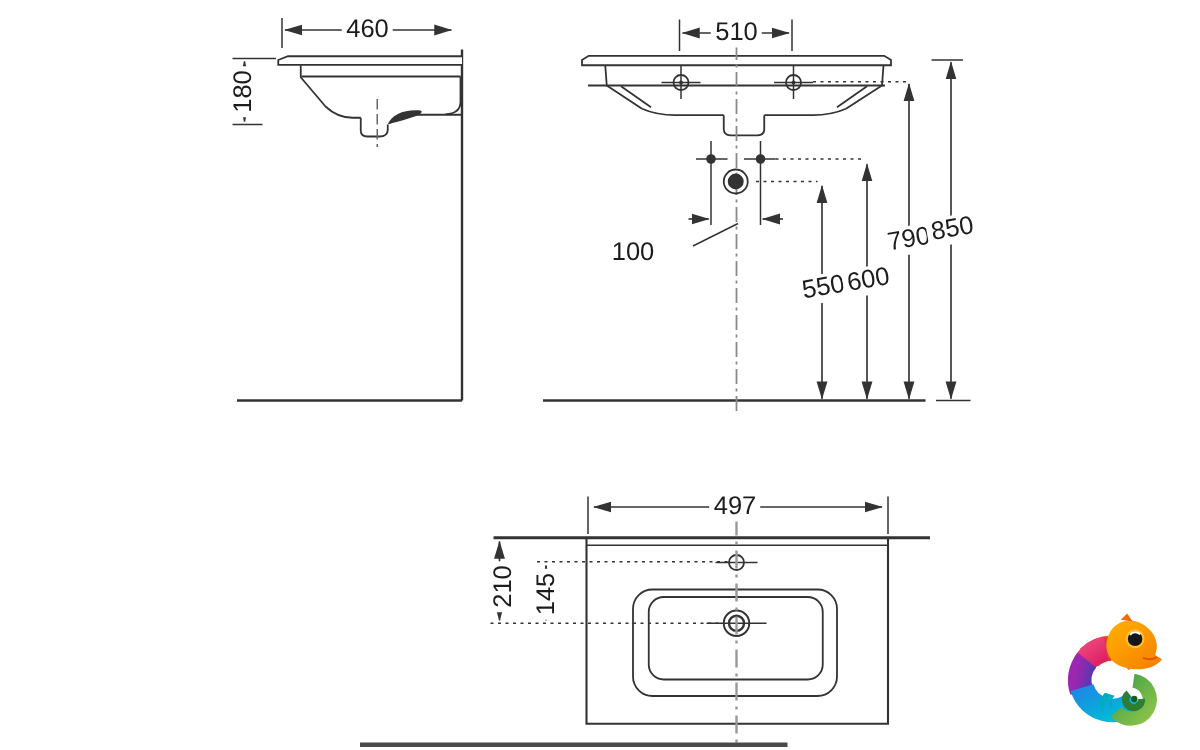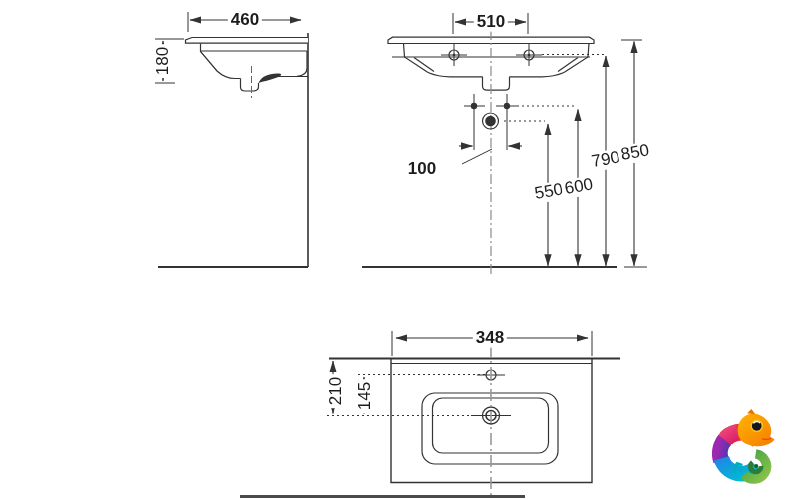--- a/index.html
+++ b/index.html
@@ -3,21 +3,21 @@
 <meta charset="utf-8">
 <style>
   html,body{margin:0;padding:0;background:#fff;}
   .canvas{position:relative;width:800px;height:500px;background:#ffffff;overflow:hidden;
           font-family:"Liberation Sans",sans-serif;}
   .drawing-svg{position:absolute;left:0;top:0;}
   .dim-label{position:absolute;font-size:17px;color:#1c1c1c;background:#ffffff;
              padding:0 3px;white-space:nowrap;line-height:1.1;}
   .rot90{transform:translate(-50%,-50%) rotate(-90deg);}
   .rot10{transform:translate(-50%,-50%) rotate(-10deg);}
-  .flat{transform:translate(-50%,-50%);font-weight:bold;}
+  .flat{transform:translate(-50%,-50%);}
   .bottom-bar{position:absolute;left:240px;top:495px;width:285px;height:3px;background:#4a4a4a;}
   .logo{position:absolute;left:709px;top:409px;width:68px;height:76px;}
 </style>
 </head>
 <body>
 
 <div class="canvas">
 
   <svg class="drawing-svg" width="800" height="500" viewBox="0 0 800 500">
     <defs>
@@ -132,21 +132,21 @@
   </svg>
 
   <span class="dim-label flat" style="left:245px;top:20px;">460</span>
   <span class="dim-label rot90" style="left:163px;top:61px;">180</span>
   <span class="dim-label flat" style="left:491px;top:22px;">510</span>
   <span class="dim-label flat" style="left:422px;top:169px;">100</span>
   <span class="dim-label rot10" style="left:549px;top:192px;">550</span>
   <span class="dim-label rot10" style="left:579px;top:187px;">600</span>
   <span class="dim-label rot10" style="left:606px;top:160px;">790</span>
   <span class="dim-label rot10" style="left:635px;top:153px;">850</span>
-  <span class="dim-label flat" style="left:490px;top:338px;">348</span>
+  <span class="dim-label flat" style="left:490px;top:338px;">497</span>
   <span class="dim-label rot90" style="left:336px;top:391px;">210</span>
   <span class="dim-label rot90" style="left:365px;top:396px;">145</span>
 
   <svg class="logo" viewBox="0 0 64 72">
     <defs>
       <linearGradient id="gOr" x1="0" y1="0" x2="1" y2="1">
         <stop offset="0" stop-color="#ffb300"></stop>
           <stop offset="1" stop-color="#f57c00"></stop>
       </linearGradient>
       <linearGradient id="gPk" x1="0" y1="0" x2="1" y2="1">

